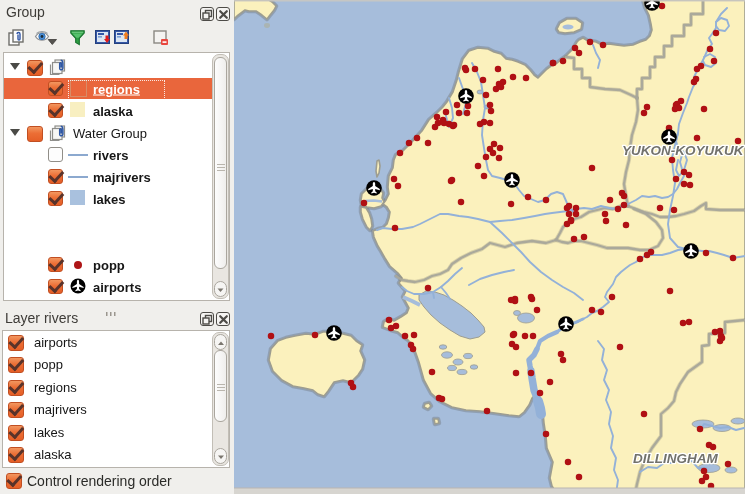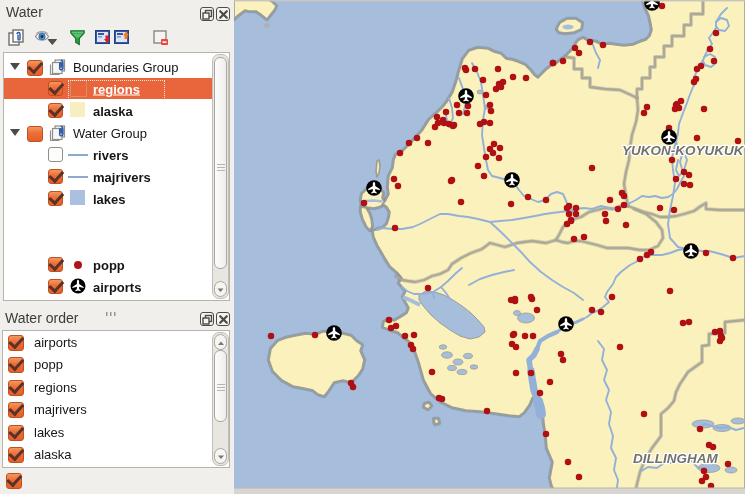--- a/index.html
+++ b/index.html
@@ -24,21 +24,21 @@
 .thumb{position:absolute;left:1px;right:1px;background:linear-gradient(90deg,#fdfdfd,#efeeec);border:1px solid #aaa69e;border-radius:6px;}
 .sbtn{position:absolute;left:1px;right:1px;height:14px;background:#f6f5f3;border:1px solid #aaa69e;border-radius:7px;}
 .ridges{position:absolute;left:50%;transform:translateX(-50%);width:8px;}
 .ridges div{height:1px;background:#b9b5ad;margin-top:2px;}
 </style>
 </head>
 <body>
 <div class="app">
 <div class="dock" id="leftdock">
 
-  <div class="title" style="left:6px;top:4px;">Water</div>
+  <div class="title" style="left:6px;top:4px;">Group</div>
   <div class="winbtn" style="left:200px;top:7px;">
         <svg width="13" height="13">
           <rect x="4.5" y="2.5" width="6" height="6" fill="none" stroke="#4d4b47" stroke-width="1.4"></rect>
           <rect x="2" y="5" width="6" height="6" fill="#f5f4f2" stroke="#4d4b47" stroke-width="1.4"></rect>
         </svg>
       </div>
   <div class="winbtn" style="left:216px;top:7px;">
         <svg width="13" height="13">
           <path d="M3.2,3.2 L9.8,9.8 M9.8,3.2 L3.2,9.8" stroke="#4d4b47" stroke-width="2.2" stroke-linecap="round"></path>
         </svg>
@@ -96,21 +96,20 @@
 
     <div class="row" style="top:3px;">
       <div class="tri" style="left:6px;top:7px;"></div>
       <div class="cb on check" style="left:23px;top:4px;width:14px;height:14px;"></div>
       <div class="grpicon" style="left:45px;top:3px;"><svg width="17" height="17">
               <path d="M1.5,5.5 L1.5,15.5 L10.5,15.5" fill="none" stroke="#90908c" stroke-width="1.2"></path>
               <rect x="6" y="1" width="9.5" height="11" fill="#f7f7f5" stroke="#8e8e8a" stroke-width="1.2"></rect>
               <rect x="3.5" y="3.5" width="9.5" height="11" fill="#f7f7f5" stroke="#8e8e8a" stroke-width="1.2"></rect>
               <path d="M11.7,1.2 C13.4,1.2 13.9,2.6 13.9,4.2 L13.9,9.2 C13.9,11.4 10.7,11.4 10.7,9.2 L10.7,4.6 C10.7,3.4 12.3,3.4 12.3,4.6 L12.3,8.6" fill="none" stroke="#2e57a5" stroke-width="1.5"></path>
             </svg></div>
-      <div class="rowlabel" style="left:69px;">Boundaries Group</div>
     </div>
     <div style="position:absolute;left:-1px;top:25px;width:217px;height:21px;background:#e9663c;"></div>
     <div class="row" style="top:25px;">
       <div class="cb on check" style="left:44px;top:3px;"></div>
       <div class="swatch" style="left:66px;top:2px;border:1px solid #d88c68;"></div>
       <div style="position:absolute;left:64px;top:1.5px;width:95px;height:18px;border:1px dotted rgba(255,255,255,0.85);"></div>
           <div class="rowlabel bold" style="left:89px;color:#ffffff;text-decoration:underline;">regions</div>
     </div>
     <div class="row" style="top:47px;">
       <div class="cb on check" style="left:44px;top:3px;"></div>
@@ -174,21 +173,21 @@
   <div style="position:absolute;left:106px;top:302px;width:14px;height:4px;">
     <svg width="14" height="4">
           <g fill="#9a968e">
             <rect x="0" y="0" width="1.5" height="4"></rect>
             <rect x="4" y="0" width="1.5" height="4"></rect>
             <rect x="8" y="0" width="1.5" height="4"></rect>
           </g>
         </svg>
   </div>
 
-  <div class="title" style="left:5px;top:310px;">Water order</div>
+  <div class="title" style="left:5px;top:310px;">Layer rivers</div>
   <div class="winbtn" style="left:200px;top:312px;">
         <svg width="13" height="13">
           <rect x="4.5" y="2.5" width="6" height="6" fill="none" stroke="#4d4b47" stroke-width="1.4"></rect>
           <rect x="2" y="5" width="6" height="6" fill="#f5f4f2" stroke="#4d4b47" stroke-width="1.4"></rect>
         </svg>
       </div>
   <div class="winbtn" style="left:216px;top:312px;">
         <svg width="13" height="13">
           <path d="M3.2,3.2 L9.8,9.8 M9.8,3.2 L3.2,9.8" stroke="#4d4b47" stroke-width="2.2" stroke-linecap="round"></path>
         </svg>
@@ -231,20 +230,21 @@
             <div></div>
             <div></div>
           </div>
         </div>
     <div class="sbtn" style="bottom:1px;"><svg width="12" height="12">
             <path d="M3,4.5 L6,8 L9,4.5 Z" fill="#7a766e"></path>
           </svg></div>
   </div>
 
   <div class="cb on check" style="left:6px;top:473px;width:14px;height:14px;"></div>
+  <div style="position:absolute;left:27px;top:473px;font-size:14px;color:#2b2b28;">Control rendering order</div>
 </div>
 
 <div id="map" style="position:absolute;left:234px;top:0;width:511px;height:494px;background:#a6bddb;"><svg width="511" height="494" viewBox="0 0 511 494">
 <rect x="0" y="0" width="511" height="494" fill="#a6bddb"></rect>
 <polygon points="409.0,0.0 511.0,0.0 511.0,494.0 323.0,494.0 318.0,486.0 316.0,478.0 319.0,462.0 313.0,448.0 312.0,436.0 310.0,423.0 309.0,412.0 306.0,402.0 302.0,394.0 298.0,398.0 295.0,405.0 290.0,412.0 285.0,416.0 275.0,415.0 261.0,413.0 246.0,411.0 232.0,410.0 218.0,407.0 206.0,401.0 197.0,393.0 190.0,380.0 185.0,362.0 179.0,345.0 174.0,340.0 171.0,338.0 164.0,332.0 157.0,330.0 149.0,327.0 150.0,322.0 155.0,319.0 160.0,321.0 167.0,317.0 173.0,313.0 175.0,308.0 169.0,297.0 172.0,291.0 165.0,283.0 168.0,278.0 164.0,273.0 156.0,266.0 151.0,258.0 147.0,251.0 144.0,246.0 140.0,237.0 139.0,231.0 144.0,229.0 149.0,228.0 153.0,224.0 155.0,218.0 156.0,212.0 153.0,207.0 149.0,204.0 152.0,200.0 155.0,194.0 154.0,187.0 155.0,176.0 159.0,168.0 160.0,160.0 162.0,155.0 169.0,151.0 177.0,143.0 188.0,131.0 195.0,120.0 203.0,113.0 209.0,107.0 213.0,102.0 219.0,92.0 223.0,80.0 225.0,72.0 229.0,59.0 235.0,51.0 244.0,48.0 254.0,49.0 260.0,52.0 267.0,54.0 272.0,59.0 278.0,60.0 284.0,62.0 291.0,65.0 296.0,70.0 300.0,75.0 304.0,78.0 309.0,73.0 313.0,69.0 317.0,66.0 322.0,64.0 328.0,59.0 332.0,56.0 336.0,52.0 339.0,49.0 343.0,42.0 345.0,40.0 349.0,38.0 354.0,41.0 357.0,41.0 362.0,42.0 368.0,45.0 375.0,44.0 382.0,45.0 390.0,46.0 399.0,45.0 406.0,42.0 412.0,40.0 416.0,36.0 418.0,30.0 417.0,24.0 415.0,15.0 411.0,7.0 409.0,0.0" fill="none" stroke="rgba(110,115,120,0.40)" stroke-width="4.5" stroke-linejoin="round"></polygon>
 <polygon points="0.0,0.0 35.0,0.0 38.0,2.0 42.0,6.0 40.0,10.0 36.0,15.0 33.0,19.0 28.0,15.0 22.0,11.0 15.0,11.0 11.0,10.0 7.0,13.0 3.0,16.0 0.0,19.0" fill="none" stroke="rgba(110,115,120,0.40)" stroke-width="4.5" stroke-linejoin="round"></polygon>
 <polygon points="323.0,29.0 326.0,23.0 333.0,19.0 342.0,19.0 348.0,23.0 347.0,29.0 340.0,32.0 331.0,33.0 325.0,32.0" fill="none" stroke="rgba(110,115,120,0.40)" stroke-width="4.5" stroke-linejoin="round"></polygon>
 <polygon points="44.0,341.0 37.0,349.0 35.0,360.0 39.0,371.0 48.0,380.0 59.0,386.0 70.0,388.0 79.0,390.0 84.0,394.0 90.0,396.0 94.0,391.0 100.0,382.0 109.0,380.0 117.0,382.0 124.0,375.0 128.0,369.0 130.0,360.0 126.0,351.0 128.0,345.0 122.0,341.0 117.0,336.0 109.0,334.0 100.0,332.0 89.0,332.0 81.0,335.0 72.0,334.0 61.0,336.0 52.0,338.0" fill="none" stroke="rgba(110,115,120,0.40)" stroke-width="4.5" stroke-linejoin="round"></polygon>
 <polygon points="191.0,404.0 195.0,403.0 197.0,406.0 194.0,409.0 190.0,407.0" fill="none" stroke="rgba(110,115,120,0.40)" stroke-width="4.5" stroke-linejoin="round"></polygon>
 <polygon points="200.0,419.0 204.0,419.0 205.0,423.0 201.0,424.0" fill="none" stroke="rgba(110,115,120,0.40)" stroke-width="4.5" stroke-linejoin="round"></polygon>

